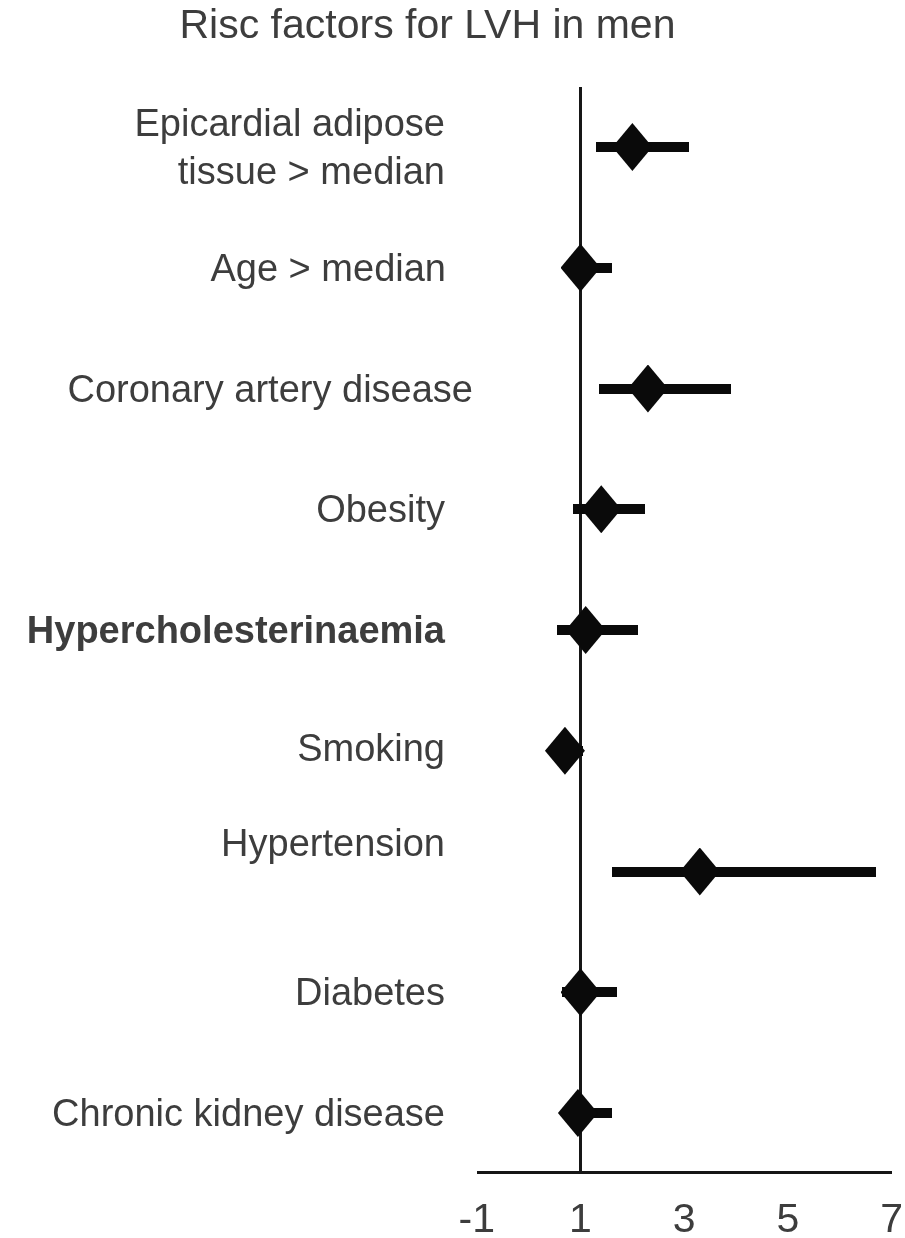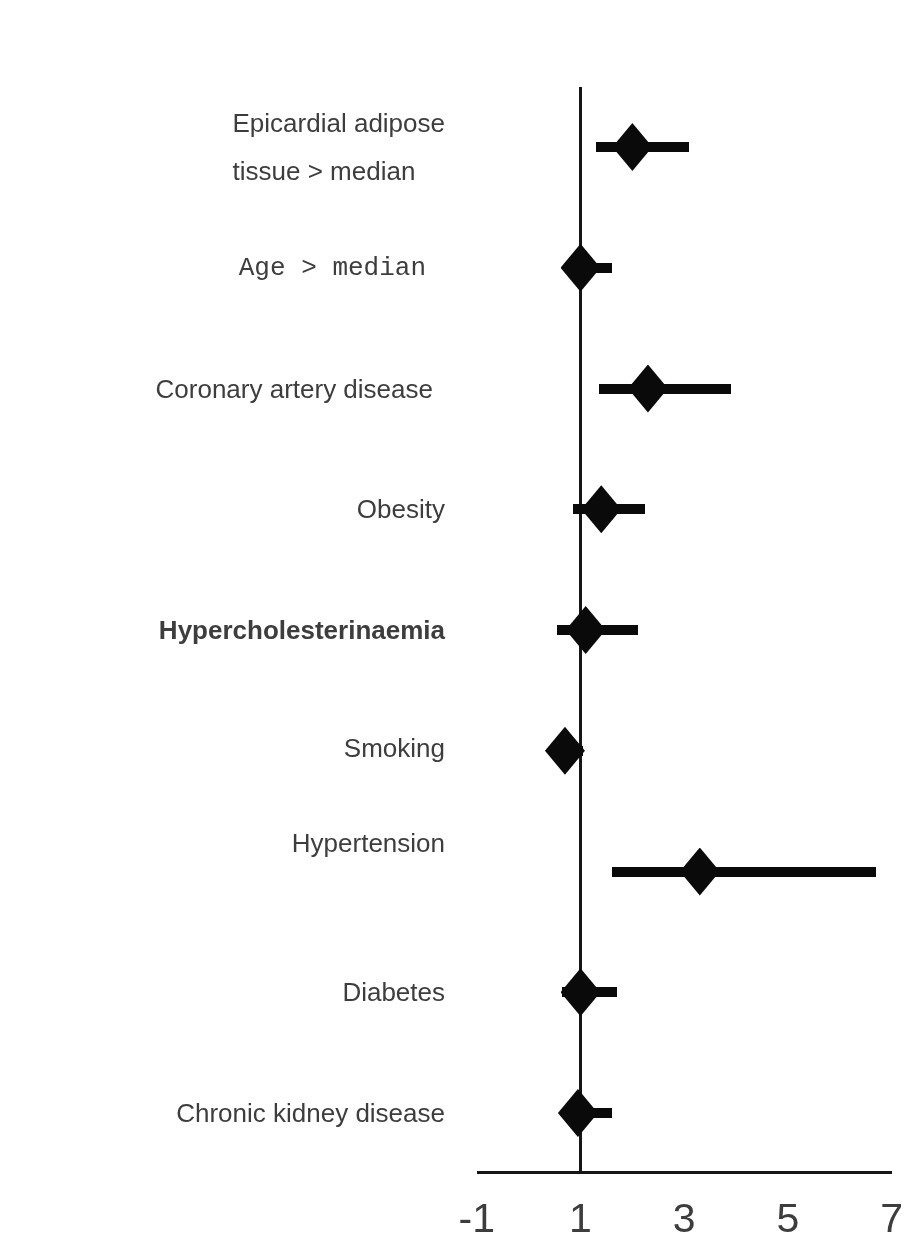--- a/index.html
+++ b/index.html
@@ -29,23 +29,23 @@
     background: #161616;
   }
   .axis-line {
     position: absolute;
     height: 3px;
     background: #161616;
   }
   .row-label {
     position: absolute;
     transform: translateY(-50%);
-    font-size: 26px;
+    font-size: 38px;
     line-height: 48px;
-    text-align: left;
+    text-align: right;
     white-space: pre-line;
     color: #3d3d3d;
   }
   .ci-line {
     position: absolute;
     height: 10px;
     background: #0a0a0a;
   }
   .diamond {
     position: absolute;
@@ -61,34 +61,35 @@
     font-size: 41px;
     line-height: 44px;
     color: #3d3d3d;
     white-space: nowrap;
   }
 </style>
 </head>
 <body>
 
 <div class="canvas">
+  <div class="chart-title">Risc factors for LVH in men</div>
 
   <div class="ref-line" id="ref-line" style="left: 579px; top: 87px; height: 1087px;"></div>
 
   <div class="axis-line" id="axis-line" style="left: 476.75px; width: 415px; top: 1171px;"></div>
 
   <div id="rows-layer">
       <div class="row-label" style="right: 460px; top: 147px;">Epicardial adipose
 tissue &gt; median</div>
       <div class="ci-line" style="left: 596.062px; width: 93.375px; top: 142px;"></div>
       <div class="diamond" style="left: 612.375px; top: 123px;"></div>
-      <div class="row-label" style="right: 479px; top: 267.75px; font-family: Liberation Mono, monospace;">Age &gt; median</div>
+      <div class="row-label" style="right: 459px; top: 267.75px;">Age &gt; median</div>
       <div class="ci-line" style="left: 564.938px; width: 46.6875px; top: 262.75px;"></div>
       <div class="diamond" style="left: 560.5px; top: 243.75px;"></div>
-      <div class="row-label" style="right: 472px; top: 388.5px;">Coronary artery disease</div>
+      <div class="row-label" style="right: 432px; top: 388.5px;">Coronary artery disease</div>
       <div class="ci-line" style="left: 598.656px; width: 132.281px; top: 383.5px;"></div>
       <div class="diamond" style="left: 627.938px; top: 364.5px;"></div>
       <div class="row-label" style="right: 460px; top: 509.25px; margin-left: 21px;">Obesity</div>
       <div class="ci-line" style="left: 572.719px; width: 72.625px; top: 504.25px;"></div>
       <div class="diamond" style="left: 581.25px; top: 485.25px;"></div>
       <div class="row-label" style="right: 460px; top: 630px; font-weight: bold;">Hypercholesterinaemia</div>
       <div class="ci-line" style="left: 557.156px; width: 80.4062px; top: 625px;"></div>
       <div class="diamond" style="left: 565.688px; top: 606px;"></div>
       <div class="row-label" style="right: 460px; top: 748px;">Smoking</div>
       <div class="ci-line" style="left: 551.969px; width: 31.125px; top: 745.75px;"></div>

